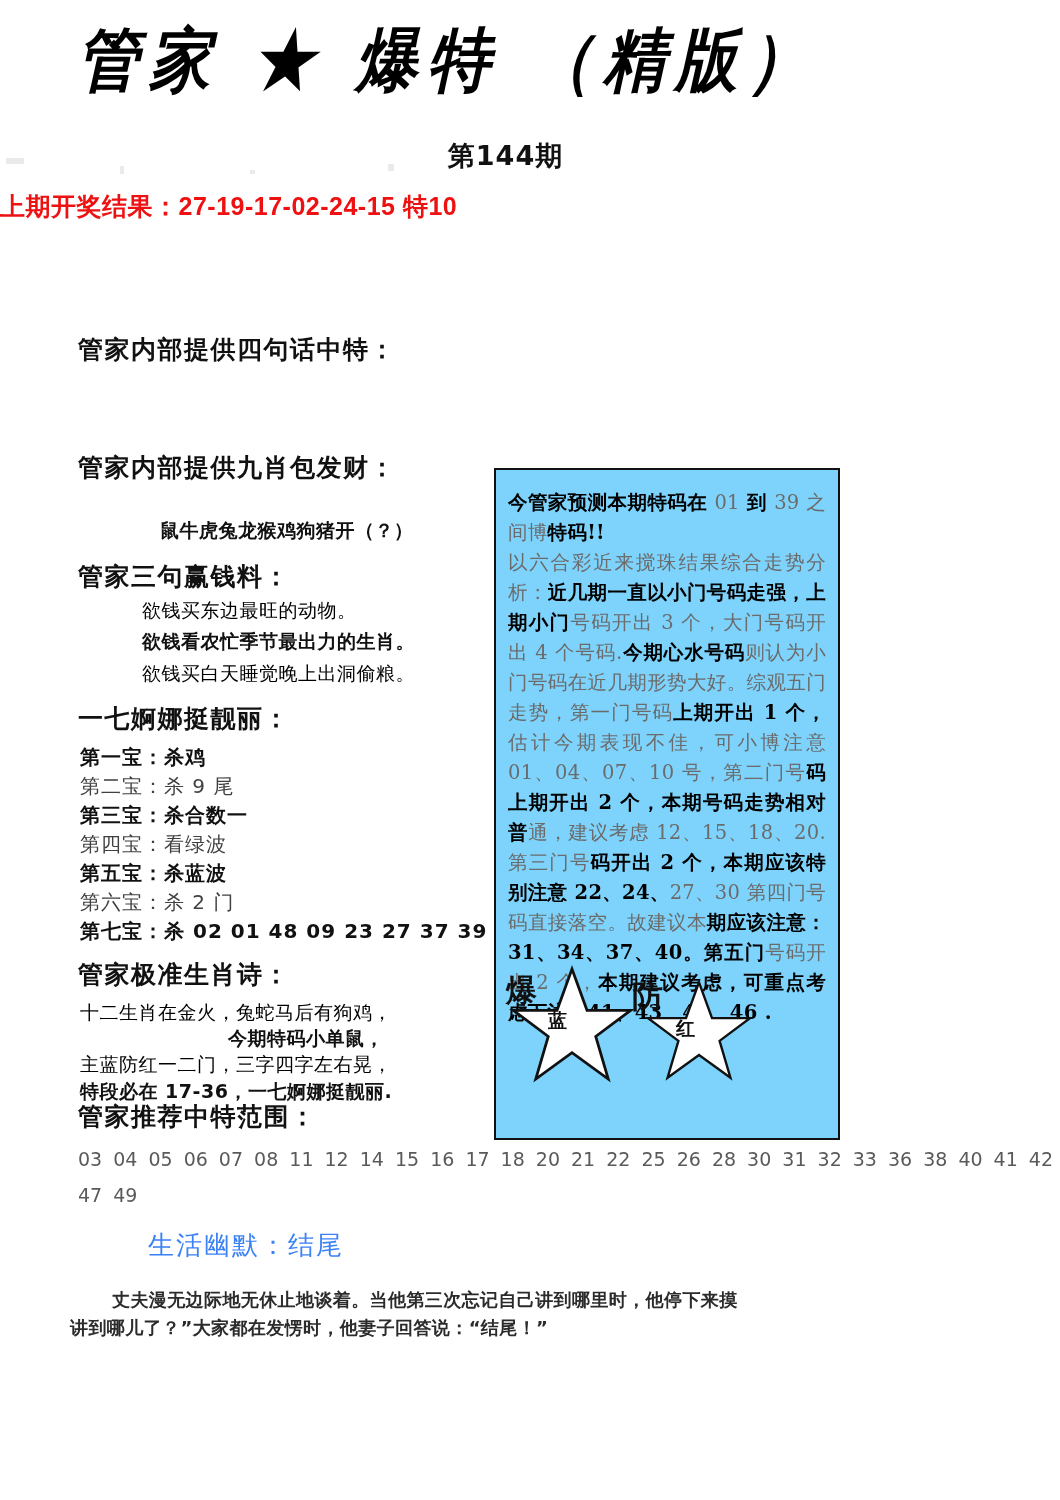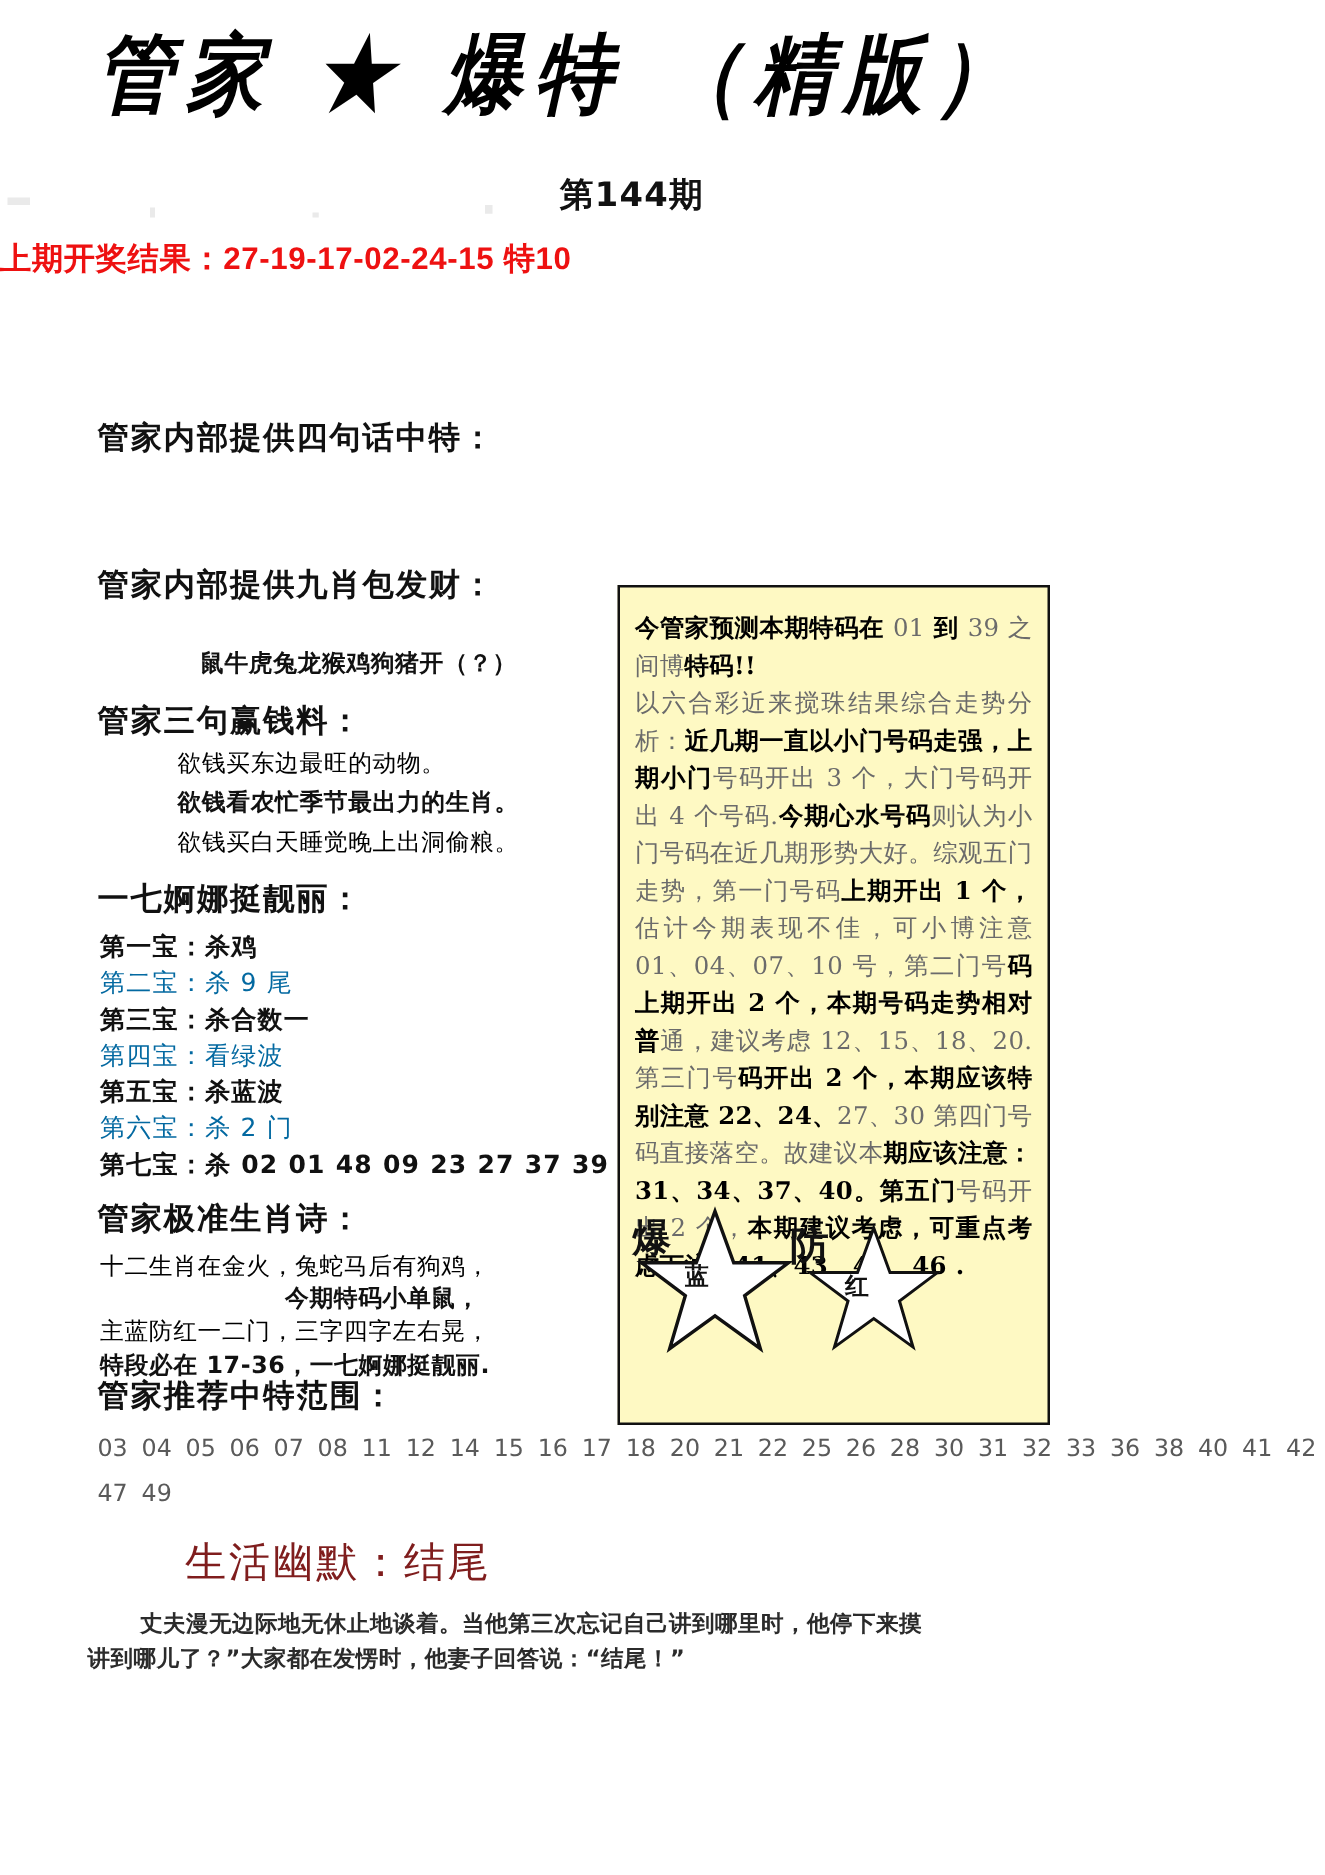--- a/index.html
+++ b/index.html
@@ -103,41 +103,41 @@
 
   .treasure {
     position: absolute;
     left: 80px;
     font-family: "DejaVu Sans", "Liberation Sans", sans-serif;
     font-size: 20px;
     white-space: nowrap;
     letter-spacing: 1px;
   }
   .treasure.b { font-weight: 700; color: #111; }
-  .treasure.l { font-weight: 400; color: #0369a1; }
+  .treasure.l { font-weight: 400; color: #404040; }
 
   .range-nums {
     position: absolute;
     left: 78px;
     font-family: "DejaVu Sans", "Liberation Sans", sans-serif;
     font-size: 19px;
     color: #5a5a5a;
     letter-spacing: 0px;
     white-space: nowrap;
     word-spacing: 5px;
   }
 
   
   .pred-box {
     position: absolute;
     left: 494px; top: 468px;
     width: 346px; height: 672px;
     border: 2px solid #111;
     box-sizing: border-box;
-    background: #fef9c3;
+    background: #7dd3fc;
   }
   .pred-inner {
     padding: 18px 12px 0 12px;
   }
   .pred-p {
     font-family: "DejaVu Serif", "Liberation Serif", serif;
     font-size: 19.5px;
     line-height: 30px;
     color: #333;
     margin: 0;
@@ -168,22 +168,22 @@
     font-size: 19px;
     color: #111;
   }
 
   
   .humor-head {
     position: absolute;
     left: 148px; top: 1228px;
     font-family: "DejaVu Serif", "Liberation Serif", serif;
     font-weight: 400;
-    font-size: 33px;
-    color: #7f1d1d;
+    font-size: 26px;
+    color: #3b82f6;
     letter-spacing: 2px;
     white-space: nowrap;
   }
   .humor-body {
     position: absolute;
     left: 70px; top: 1286px;
     width: 790px;
     font-family: "DejaVu Sans", "Liberation Sans", sans-serif;
     font-weight: 700;
     font-size: 18px;

